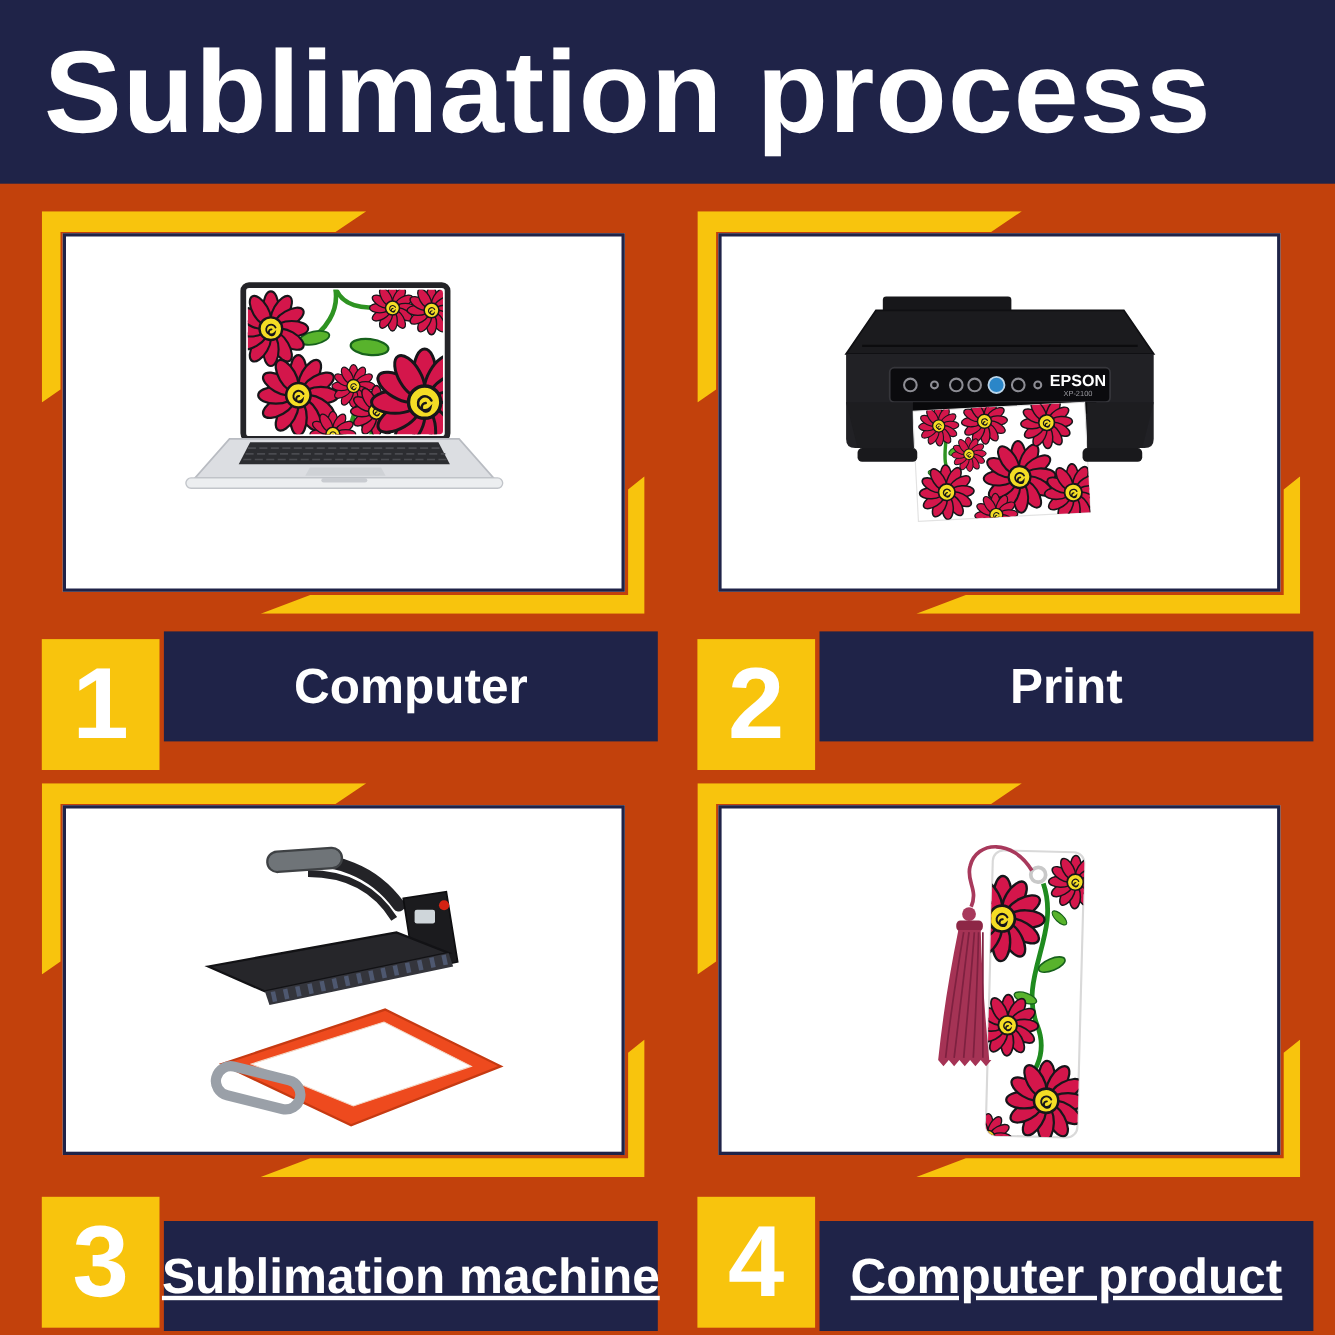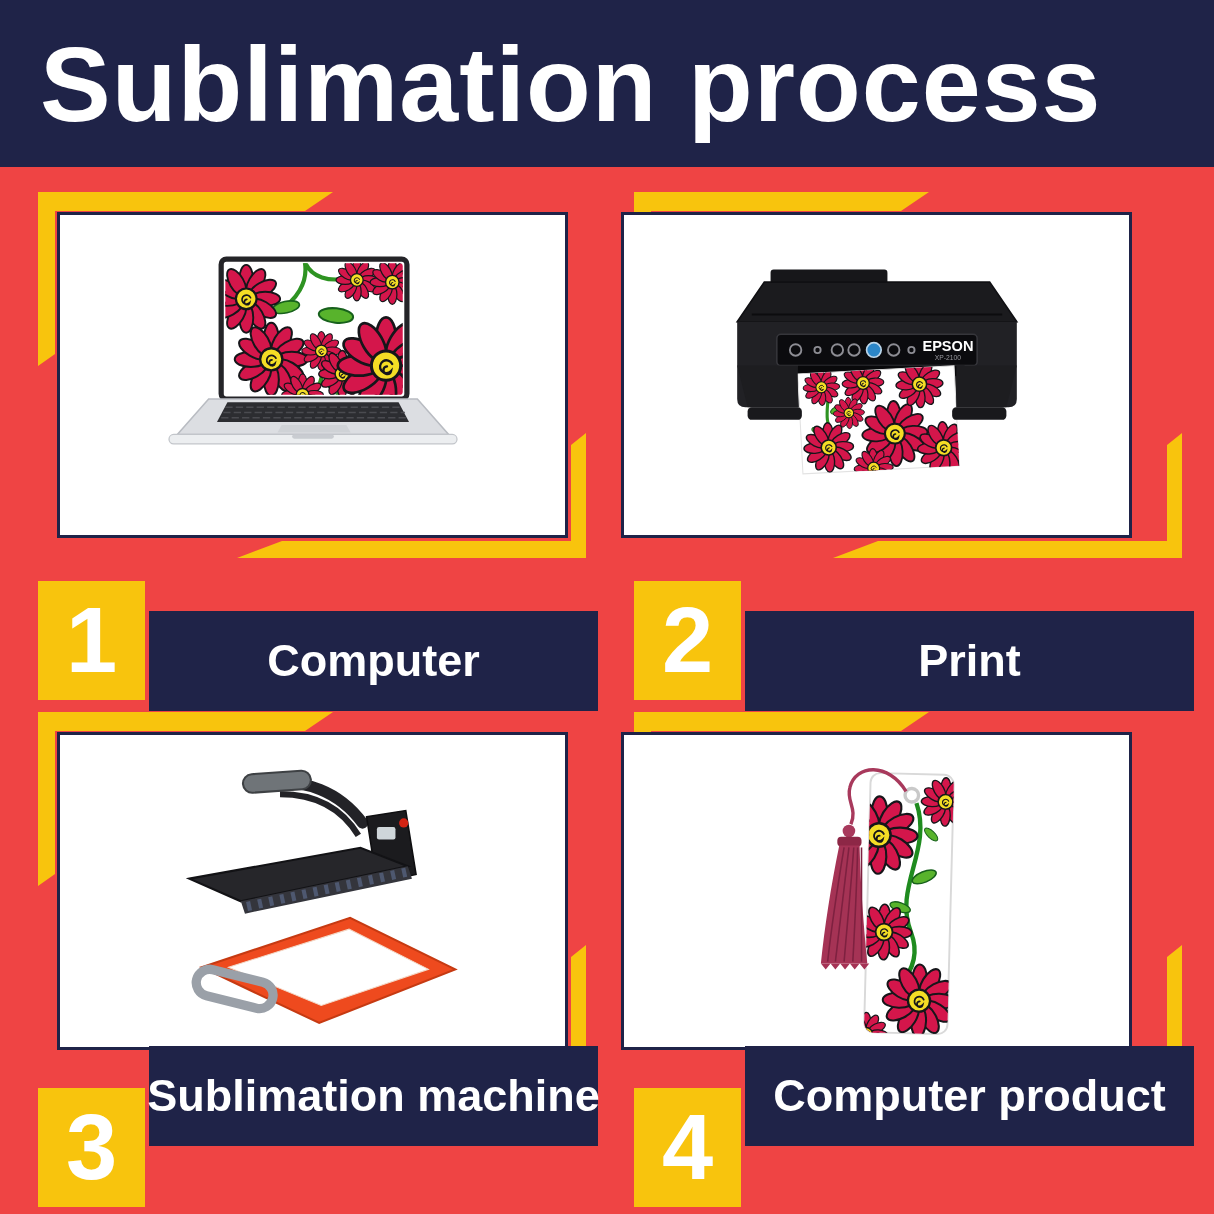--- a/index.html
+++ b/index.html
@@ -1,45 +1,45 @@
 <!DOCTYPE html>
 <html><head>
 <meta charset="utf-8">
 <style>
   html,body{margin:0;padding:0;background:#ffffff;}
-  .canvas{position:relative;width:1214px;height:1214px;background:#ef4444;overflow:hidden;
+  .canvas{position:relative;width:1214px;height:1214px;background:#c2410c;overflow:hidden;
           font-family:"Liberation Sans", sans-serif;}
   
   .banner{position:absolute;left:0;top:0;width:1214px;height:167px;background:#1f2348;
           display:flex;align-items:center;}
   .banner h1{margin:0 0 0 40px;color:#ffffff;font-size:106px;font-weight:700;letter-spacing:1px;
              line-height:1;white-space:nowrap;}
   
   .accent{position:absolute;}
   .tl{width:295px;height:174px;}
   .br{width:349px;height:125px;}
   .c1.tl{left:38px;}  .c2.tl{left:634px;}
   .r1.tl{top:192px;}  .r2.tl{top:712px;}
   .c1.br{left:237px;} .c2.br{left:833px;}
   .r1.br{top:433px;}  .r2.br{top:945px;}
   
   .card{position:absolute;box-sizing:border-box;background:#ffffff;border:3px solid #1f2348;
         display:flex;align-items:center;justify-content:center;}
-  .c1.card{left:57px;width:511px;}  .c2.card{left:621px;width:511px;}
+  .c1.card{left:57px;width:511px;}  .c2.card{left:653px;width:511px;}
   .r1.card{top:212px;height:326px;} .r2.card{top:732px;height:318px;}
   
   .num{position:absolute;width:107px;height:119px;background:#f8c40d;color:#ffffff;
        display:flex;align-items:center;justify-content:center;font-size:92px;font-weight:700;}
   .c1.num{left:38px;}  .c2.num{left:634px;}
   .r1.num{top:581px;}  .r2.num{top:1088px;}
   .bar{position:absolute;width:449px;height:100px;background:#1f2348;color:#ffffff;
        display:flex;align-items:center;justify-content:center;font-size:45px;font-weight:700;
        white-space:nowrap;}
   .c1.bar{left:149px;} .c2.bar{left:745px;}
-  .r1.bar{top:611px;}  .r2.bar{top:1046px;}
+  .r1.bar{top:574px;}  .r2.bar{top:1110px;text-decoration:underline;}
   .art{display:block;}
   svg text{font-family:"Liberation Sans", sans-serif;}
 </style>
 </head>
 <body>
 
 <div class="canvas">
 
   <svg width="0" height="0" style="position:absolute" aria-hidden="true">
     <defs>

